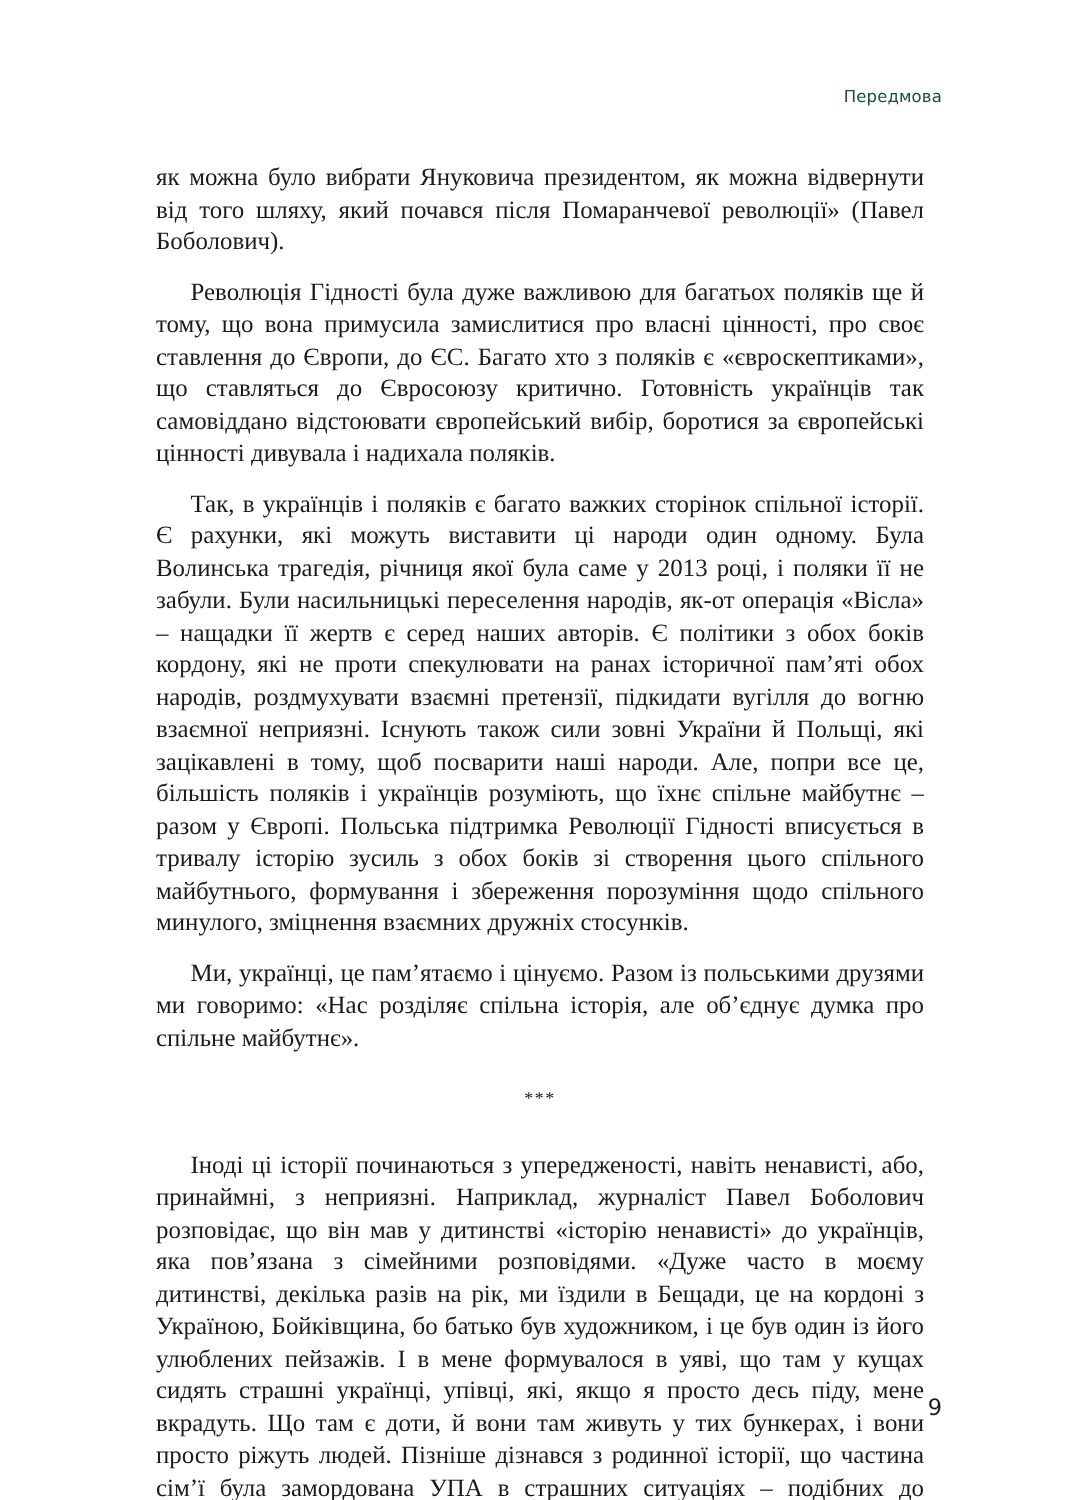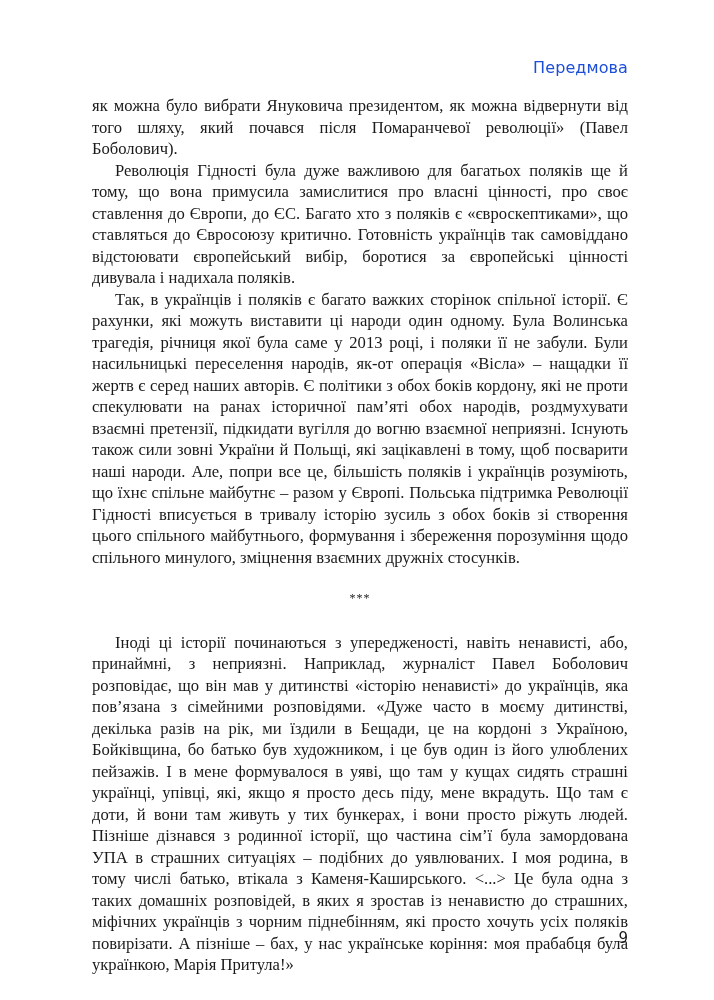--- a/index.html
+++ b/index.html
@@ -1,29 +1,29 @@
 <!DOCTYPE html>
 <html><head>
 <meta charset="utf-8">
 <style>
   html, body { margin: 0; padding: 0; background: #ffffff; }
   body { width: 714px; height: 1000px; position: relative; overflow: hidden; }
   .page { position: absolute; left: 0; top: 0; width: 714px; height: 1000px; background: #fff; }
   .running-head {
     position: absolute; right: 86px; top: 58px;
-    font-family: "DejaVu Sans", sans-serif; font-size: 16px; color: #1d4ed8;
+    font-family: "DejaVu Sans", sans-serif; font-size: 11px; color: #14532d;
     letter-spacing: 0.1px;
   }
   .body-text {
     position: absolute; left: 92px; top: 95px; width: 536px;
     font-family: "Liberation Serif", serif; font-size: 16.6px; line-height: 21.5px;
     color: #1a1a1a; text-align: justify;
     hyphens: manual;
   }
-  .body-text p { margin: 0; text-indent: 23px; }
+  .body-text p { margin: 12px; text-indent: 23px; }
   .body-text p.noindent { text-indent: 0; }
   .separator {
     text-align: center; text-indent: 0 !important;
     font-size: 12px; letter-spacing: 1px;
     margin: 20px 0 22px 0 !important;
   }
   .page-number {
     position: absolute; right: 86px; top: 929px;
     font-family: "DejaVu Sans", sans-serif; font-size: 15px; color: #1a1a1a;
   }
@@ -31,18 +31,19 @@
 </head>
 <body>
 
 <div class="page">
   <div class="running-head">Передмова</div>
 
   <div class="body-text">
     <p class="noindent">як можна було вибрати Януковича президентом, як можна відвернути від того шляху, який почався після Помаранчевої революції» (Павел Боболович).</p>
     <p>Революція Гідності була дуже важливою для багатьох поляків ще й тому, що вона примусила замислитися про власні цінності, про своє ставлення до Європи, до ЄС. Багато хто з поляків є «євроскептиками», що ставляться до Євросоюзу критично. Готовність українців так самовіддано відстоювати європейський вибір, боротися за європейські цінності дивувала і надихала поляків.</p>
     <p>Так, в українців і поляків є багато важких сторінок спільної історії. Є рахунки, які можуть виставити ці народи один одному. Була Волинська трагедія, річниця якої була саме у 2013 році, і поляки її не забули. Були насильницькі переселення народів, як-от операція «Вісла» – нащадки її жертв є серед наших авторів. Є політики з обох боків кордону, які не проти спекулювати на ранах історичної пам’яті обох народів, роздмухувати взаємні претензії, підкидати вугілля до вогню взаємної неприязні. Існують також сили зовні України й Польщі, які зацікавлені в тому, щоб посварити наші народи. Але, попри все це, більшість поляків і українців розуміють, що їхнє спільне майбутнє – разом у Європі. Польська підтримка Революції Гідності вписується в тривалу історію зусиль з обох боків зі створення цього спільного майбутнього, формування і збереження порозуміння щодо спільного минулого, зміцнення взаємних дружніх стосунків.</p>
+    <p>Ми, українці, це пам’ятаємо і цінуємо. Разом із польськими друзями ми говоримо: «Нас розділяє спільна історія, але об’єднує думка про спільне майбутнє».</p>
     <p class="separator">***</p>
     <p>Іноді ці історії починаються з упередженості, навіть ненависті, або, принаймні, з неприязні. Наприклад, журналіст Павел Боболович розповідає, що він мав у дитинстві «історію ненависті» до українців, яка пов’язана з сімейними розповідями. «Дуже часто в моєму дитинстві, декілька разів на рік, ми їздили в Бещади, це на кордоні з Україною, Бойківщина, бо батько був художником, і це був один із його улюблених пейзажів. І в мене формувалося в уяві, що там у кущах сидять страшні українці, упівці, які, якщо я просто десь піду, мене вкрадуть. Що  там є доти, й вони там живуть у тих бункерах, і вони просто ріжуть людей. Пізніше дізнався з родинної історії, що частина сім’ї була замордована УПА в страшних ситуаціях – подібних до уявлюваних. І моя родина, в тому числі батько, втікала з Каменя-Каширського. &lt;...&gt; Це була одна з таких домашніх розповідей, в яких я зростав із ненавистю до страшних, міфічних українців з чорним піднебінням, які просто хочуть усіх поляків повирізати. А пізніше – бах, у нас українське коріння: моя прабабця була українкою, Марія Притула!»</p>
   </div>
 
   <div class="page-number">9</div>
 </div>
 
 </body></html>

